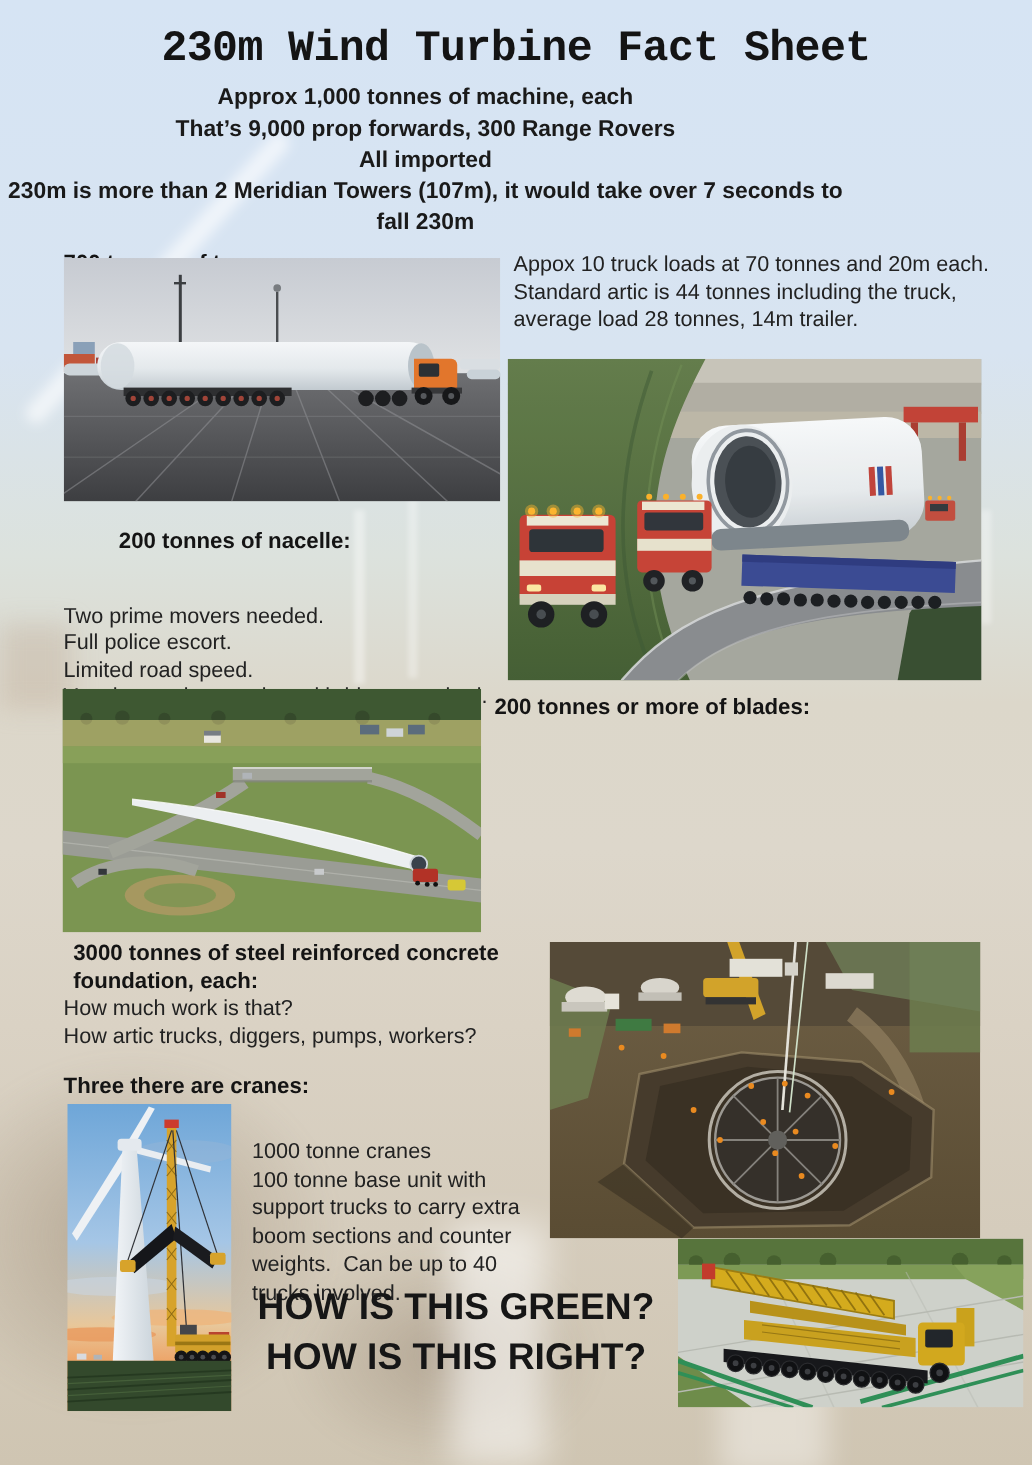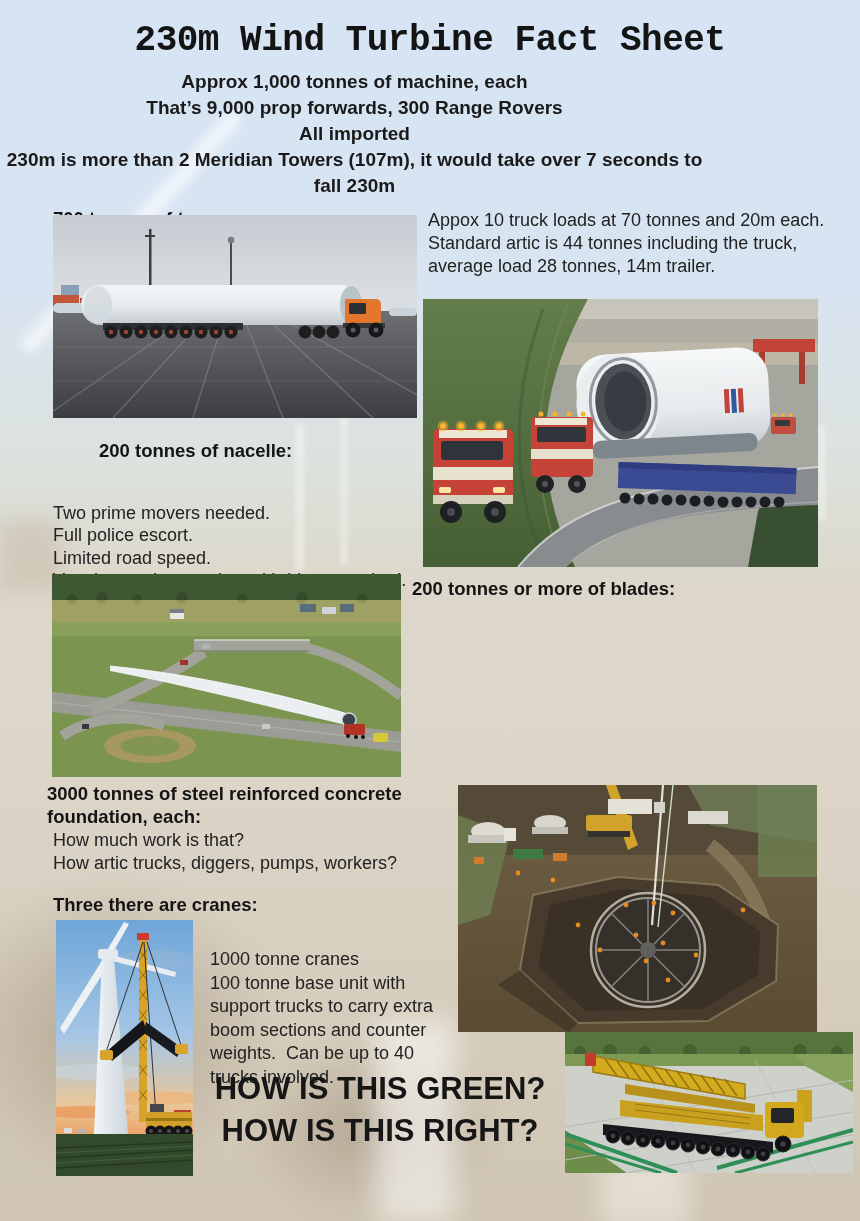--- a/index.html
+++ b/index.html
@@ -277,21 +277,21 @@
       <rect x="321" y="159" width="15" height="9" rx="2" fill="#d6c836"></rect>
       <rect x="150" y="70" width="8" height="5" fill="#b0b4b8"></rect>
       <rect x="128" y="86" width="8" height="5" fill="#a03228"></rect>
       <rect x="30" y="150" width="7" height="5" fill="#33373b"></rect>
       <rect x="210" y="150" width="8" height="5" fill="#c8cacc"></rect>
     </svg>
   </div>
 
   <div class="h" style="left:412px;top:578px;">200 tonnes or more of blades:</div>
 
-  <div class="h" style="left:47px;top:782px;line-height:23.4px;">3000 tonnes of steel reinforced concrete
+  <div class="h" style="left:61px;top:782px;line-height:23.4px;">3000 tonnes of steel reinforced concrete
 foundation, each:</div>
   <div class="t" style="left:53px;top:829px;line-height:23.4px;">How much work is that?
 How artic trucks, diggers, pumps, workers?</div>
 
   <div class="photo" style="left:458px;top:785px;width:359px;height:247px;">
     <svg viewBox="0 0 359 247">
       <defs>
         <linearGradient id="f-earth" x1="0" y1="0" x2="0" y2="1">
             <stop offset="0" stop-color="#6f6046"></stop>
             <stop offset="1" stop-color="#5a4c33"></stop>

